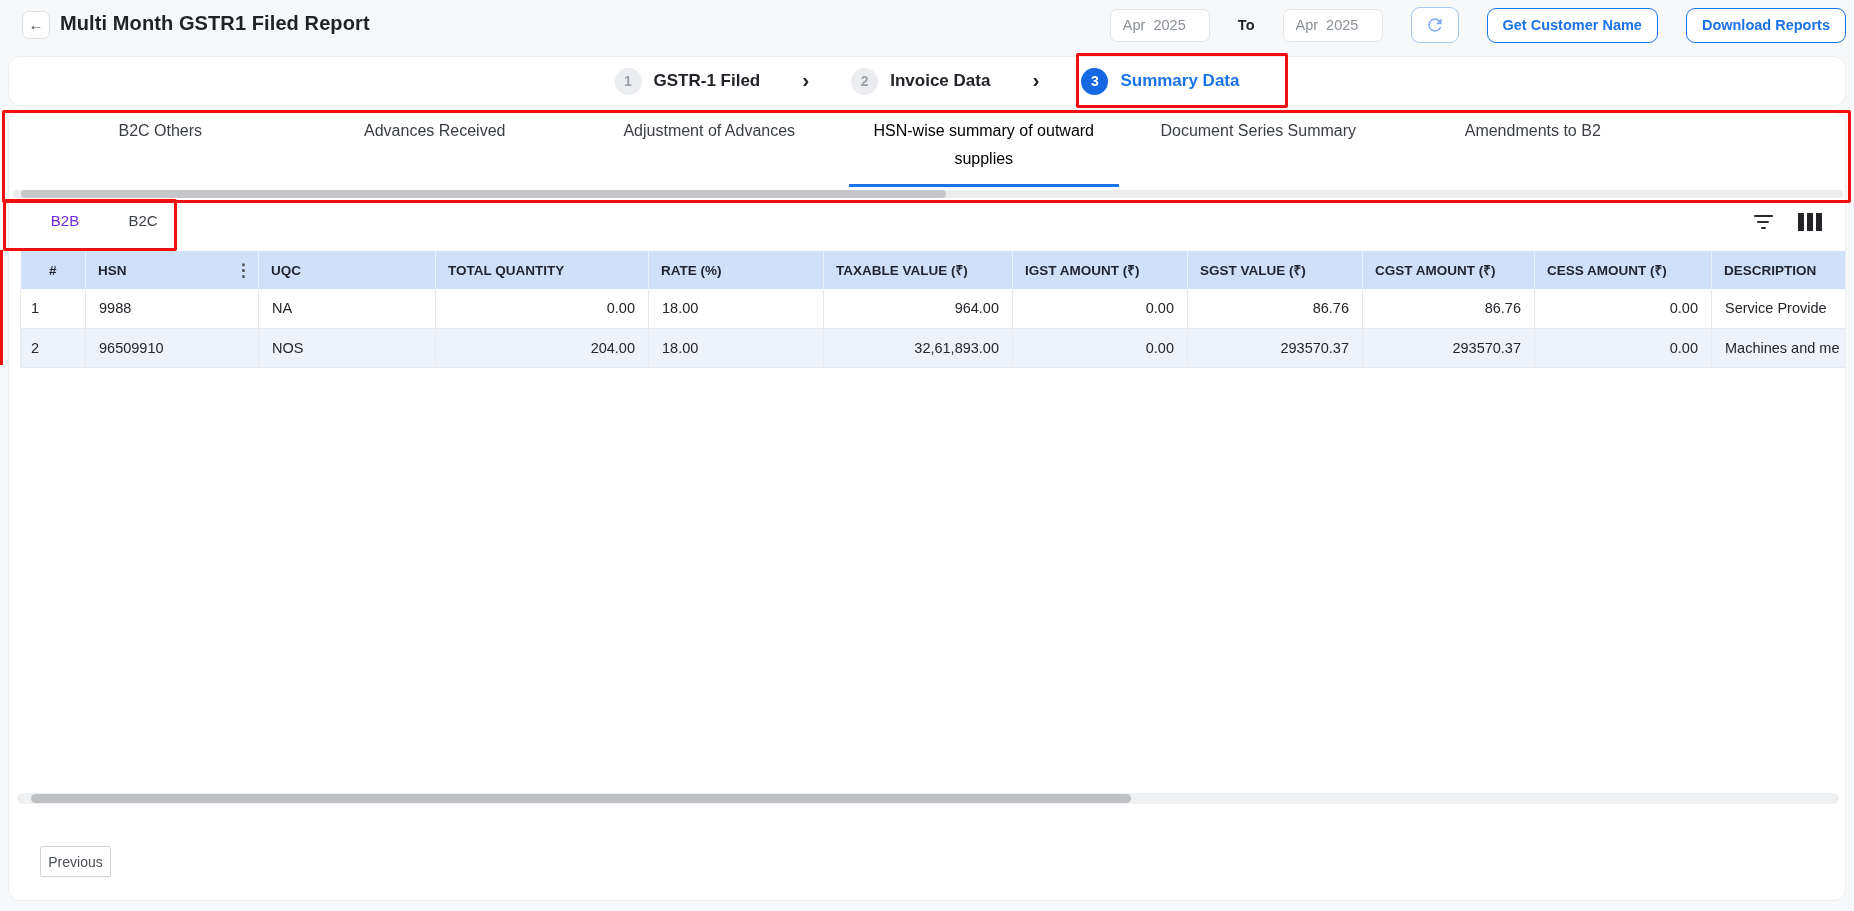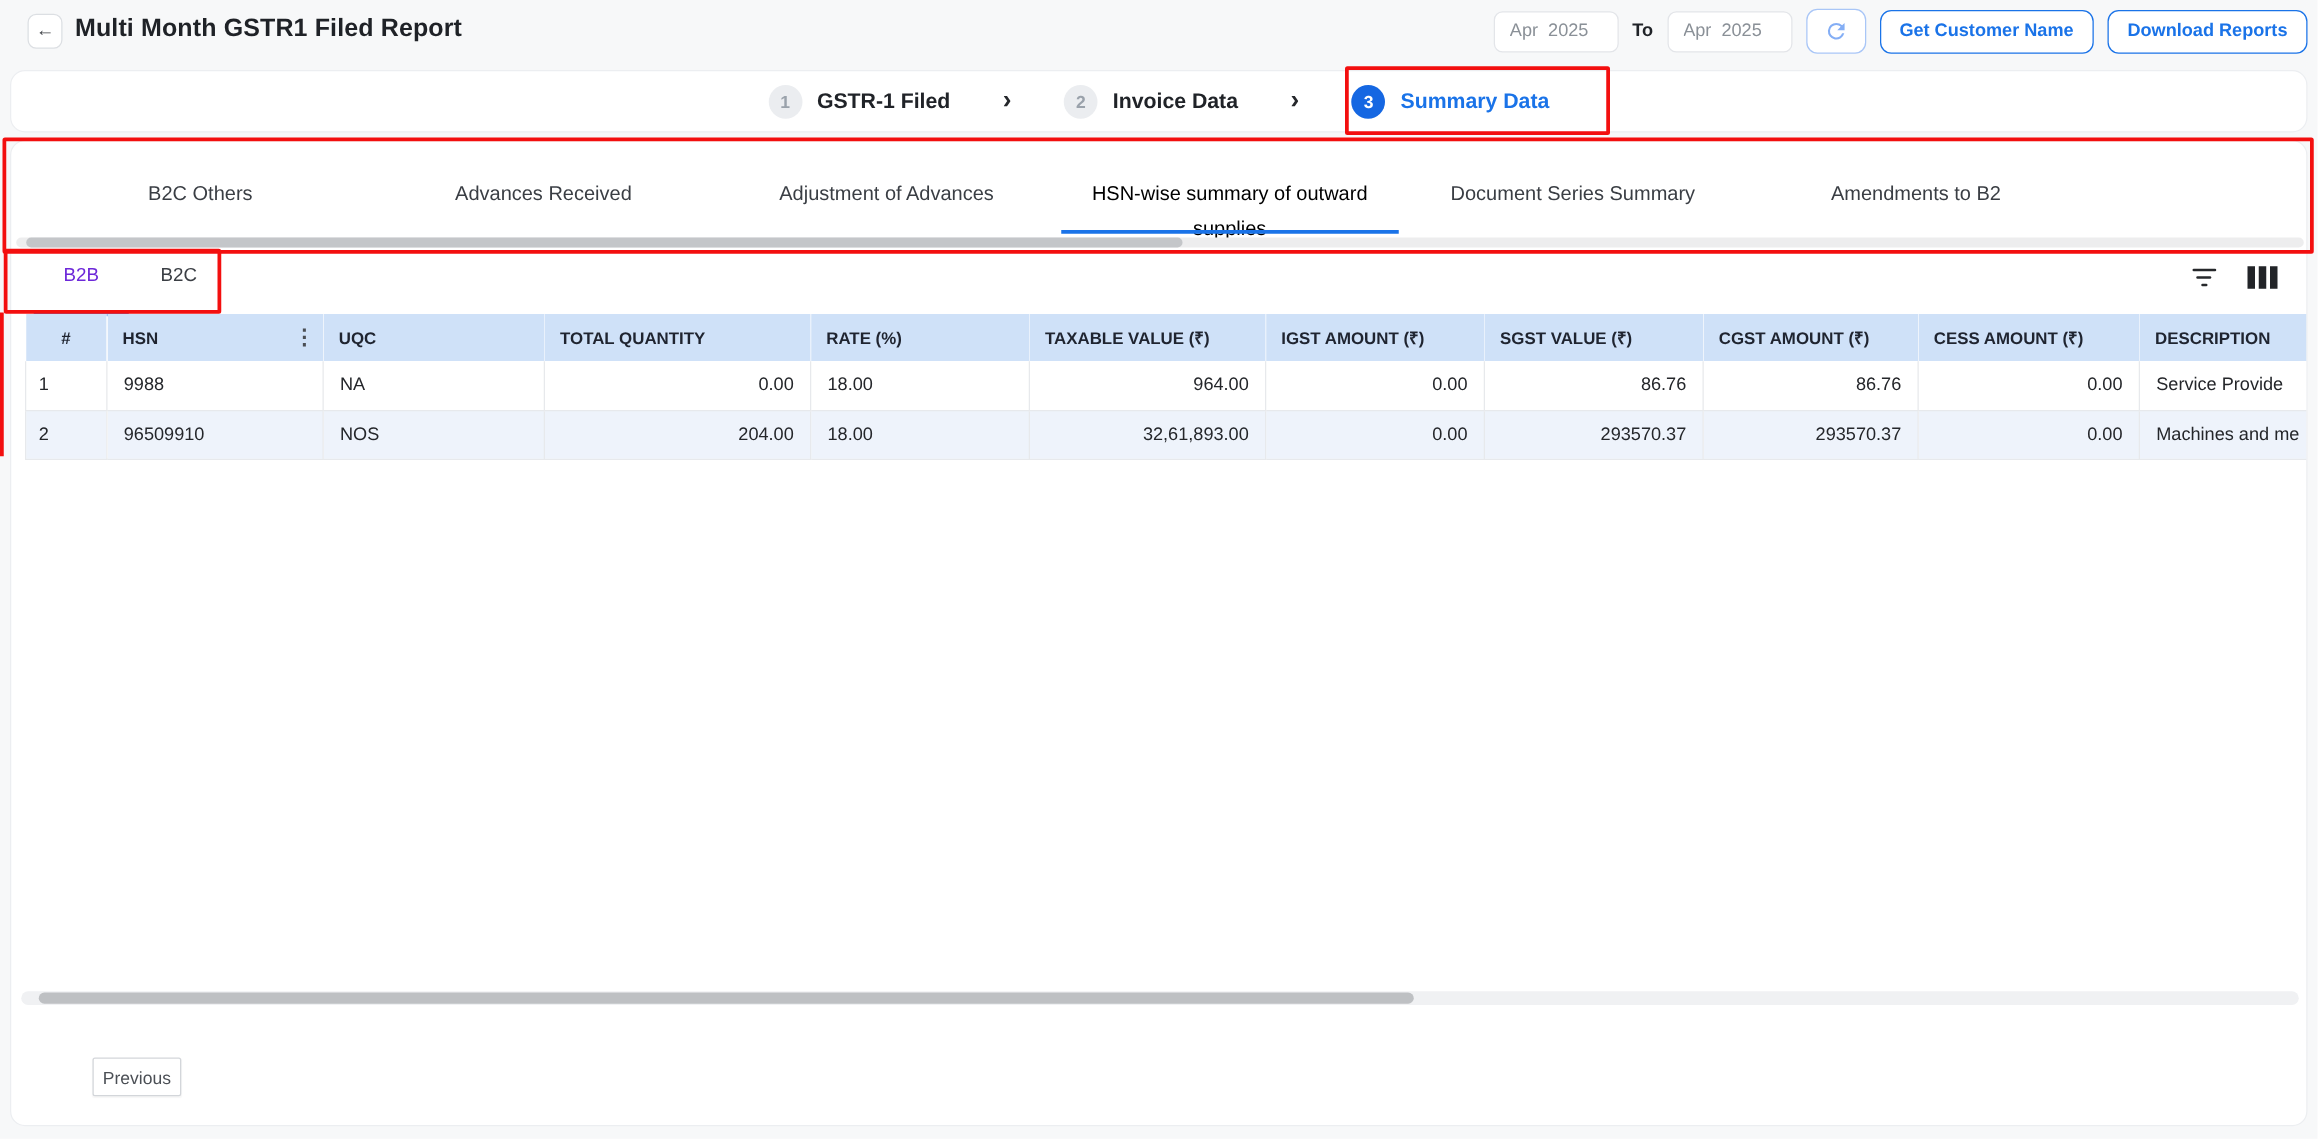--- a/index.html
+++ b/index.html
@@ -6,21 +6,21 @@
   html,body { width:1854px; height:911px; overflow:hidden; }
   body { font-family:"Liberation Sans", sans-serif; background:#f7f8f9; position:relative; }
   .page { position:absolute; inset:0; }
 
   
   .topbar { position:absolute; left:0; top:0; width:1854px; height:52px; }
   .back-btn { position:absolute; left:22px; top:11px; width:28px; height:28px; background:#fff;
     border:1px solid #dcdfe3; border-radius:7px; color:#3f4247; font-size:15px; line-height:26px;
     text-align:center; cursor:pointer; }
   .page-title { position:absolute; left:60px; top:12px; font-size:20px; font-weight:700; color:#1f2227; letter-spacing:.1px; }
-  .topbar-right { position:absolute; right:8px; top:7px; display:flex; align-items:center; gap:11px; }
+  .topbar-right { position:absolute; right:8px; top:7px; display:flex; align-items:center; gap:28px; }
   .date-input { width:100px; height:33px; background:#fff; border:1px solid #e3e5e9; border-radius:7px;
     color:#8a9097; font-size:14.5px; padding:0 12px; font-family:"Liberation Sans",sans-serif; }
   .to-label { font-size:14.5px; font-weight:700; color:#202328; }
   .icon-btn { width:48px; height:36px; background:#fff; border:1.5px solid #a9c6f7; border-radius:9px;
     display:flex; align-items:center; justify-content:center; cursor:pointer; }
   .icon-btn svg { width:20px; height:20px; fill:#84aef5; }
   .blue-btn { height:35px; background:#fff; border:1.5px solid #1a73e8; border-radius:9px; color:#1a73e8;
     font-size:14.5px; font-weight:700; padding:0 15px; cursor:pointer; font-family:"Liberation Sans",sans-serif; }
 
   
@@ -33,21 +33,21 @@
   .step-label { font-size:17px; font-weight:700; color:#202328; }
   .step.active .step-circle { background:#1567e2; color:#fff; }
   .step.active .step-label { color:#1a73e8; }
   .step-sep { font-size:21px; font-weight:700; color:#26282c; line-height:1; padding-bottom:3px; }
 
   
   .content-card { left:8px; top:112px; width:1838px; height:789px; overflow:hidden; }
 
   
   .tabstrip { position:absolute; left:14px; top:0; width:1920px; height:74px; display:flex; }
-  .tab { flex:0 0 274.5px; position:relative; display:flex; justify-content:center; padding-top:29px; cursor:pointer; }
+  .tab { flex:0 0 274.5px; position:relative; display:flex; justify-content:center; padding-top:4px; cursor:pointer; }
   .tab-label { max-width:232px; text-align:center; font-size:16px; color:#3a3e44; line-height:28px; }
   .tab.active .tab-label { color:#000000; }
   .tab.active::after { content:""; position:absolute; left:2px; right:2px; bottom:0; height:3px; background:#1a73e8; }
 
   .tab-scroll-track { position:absolute; left:4px; top:77px; width:1830px; height:8px; background:#ededee; border-radius:4px; }
   .tab-scroll-thumb { position:absolute; left:8px; top:0; width:925px; height:8px; background:#c4c6c9; border-radius:4px; cursor:pointer; }
 
   
   .subtab-row { position:absolute; left:0; top:86px; width:100%; height:47px; }
   .subtab { position:absolute; top:0; height:44px; width:78px; text-align:center; line-height:44px;
@@ -77,21 +77,21 @@
   td.num { text-align:right; }
   .kebab { position:absolute; right:6px; top:50%; transform:translateY(-50%); font-size:17px; font-weight:700;
     color:#4a4e54; cursor:pointer; letter-spacing:0; }
 
   
   .bottom-track { position:absolute; left:8px; top:680px; width:1822px; height:11px; background:#f0f1f3; border-radius:6px; }
   .bottom-thumb { position:absolute; left:14px; top:1px; width:1100px; height:9px; background:#bec0c3; border-radius:5px; cursor:pointer; }
 
   .prev-btn { position:absolute; left:31px; top:733px; width:71px; height:31px; background:#fff;
     border:1px solid #d3d6da; border-radius:2px; font-size:14px; color:#4b4f55; cursor:pointer;
-    font-family:"Liberation Sans",sans-serif; box-shadow:0 1px 1px rgba(0,0,0,.04);margin-left:34px; }
+    font-family:"Liberation Sans",sans-serif; box-shadow:0 1px 1px rgba(0,0,0,.04); }
 
   
   .anno { position:absolute; border:3px solid #f30f0f; border-radius:2px; pointer-events:none; z-index:50; }
   .anno-step3 { left:1076px; top:53px; width:212px; height:55px; }
   .anno-tabs { left:2px; top:110px; width:1849px; height:93px; }
   .anno-subtabs { left:3px; top:199px; width:174px; height:52px; }
   .anno-leftline { position:absolute; left:0; top:250px; width:3px; height:115px; background:#f30f0f; z-index:50; pointer-events:none; }
 </style>
 </head>
 <body>

